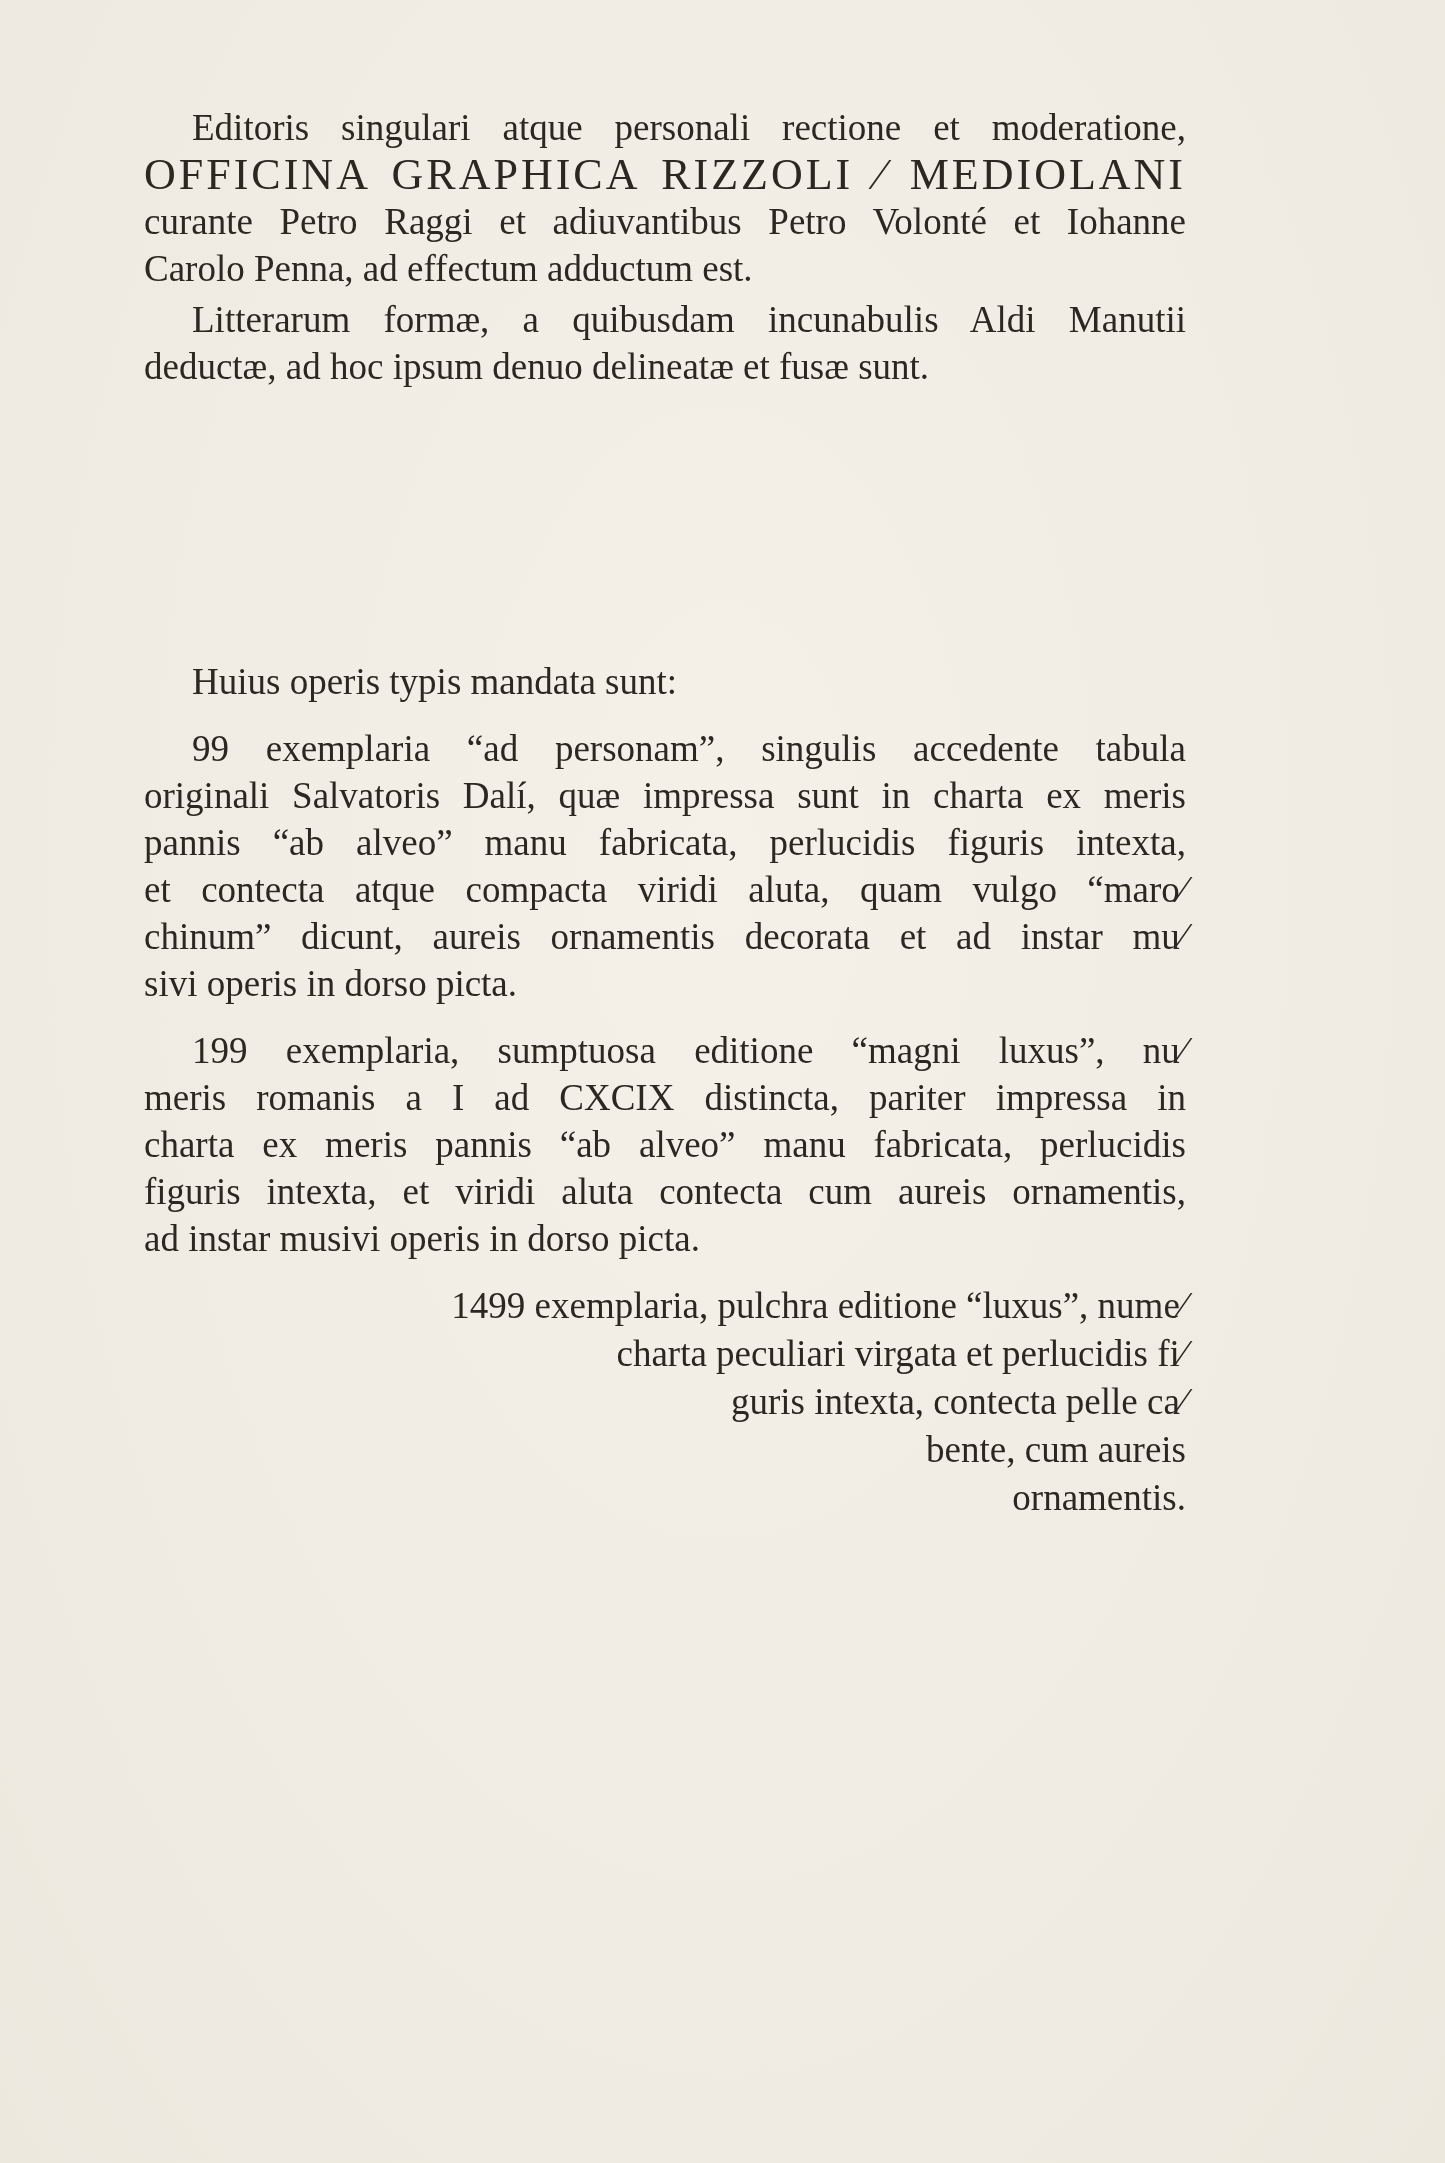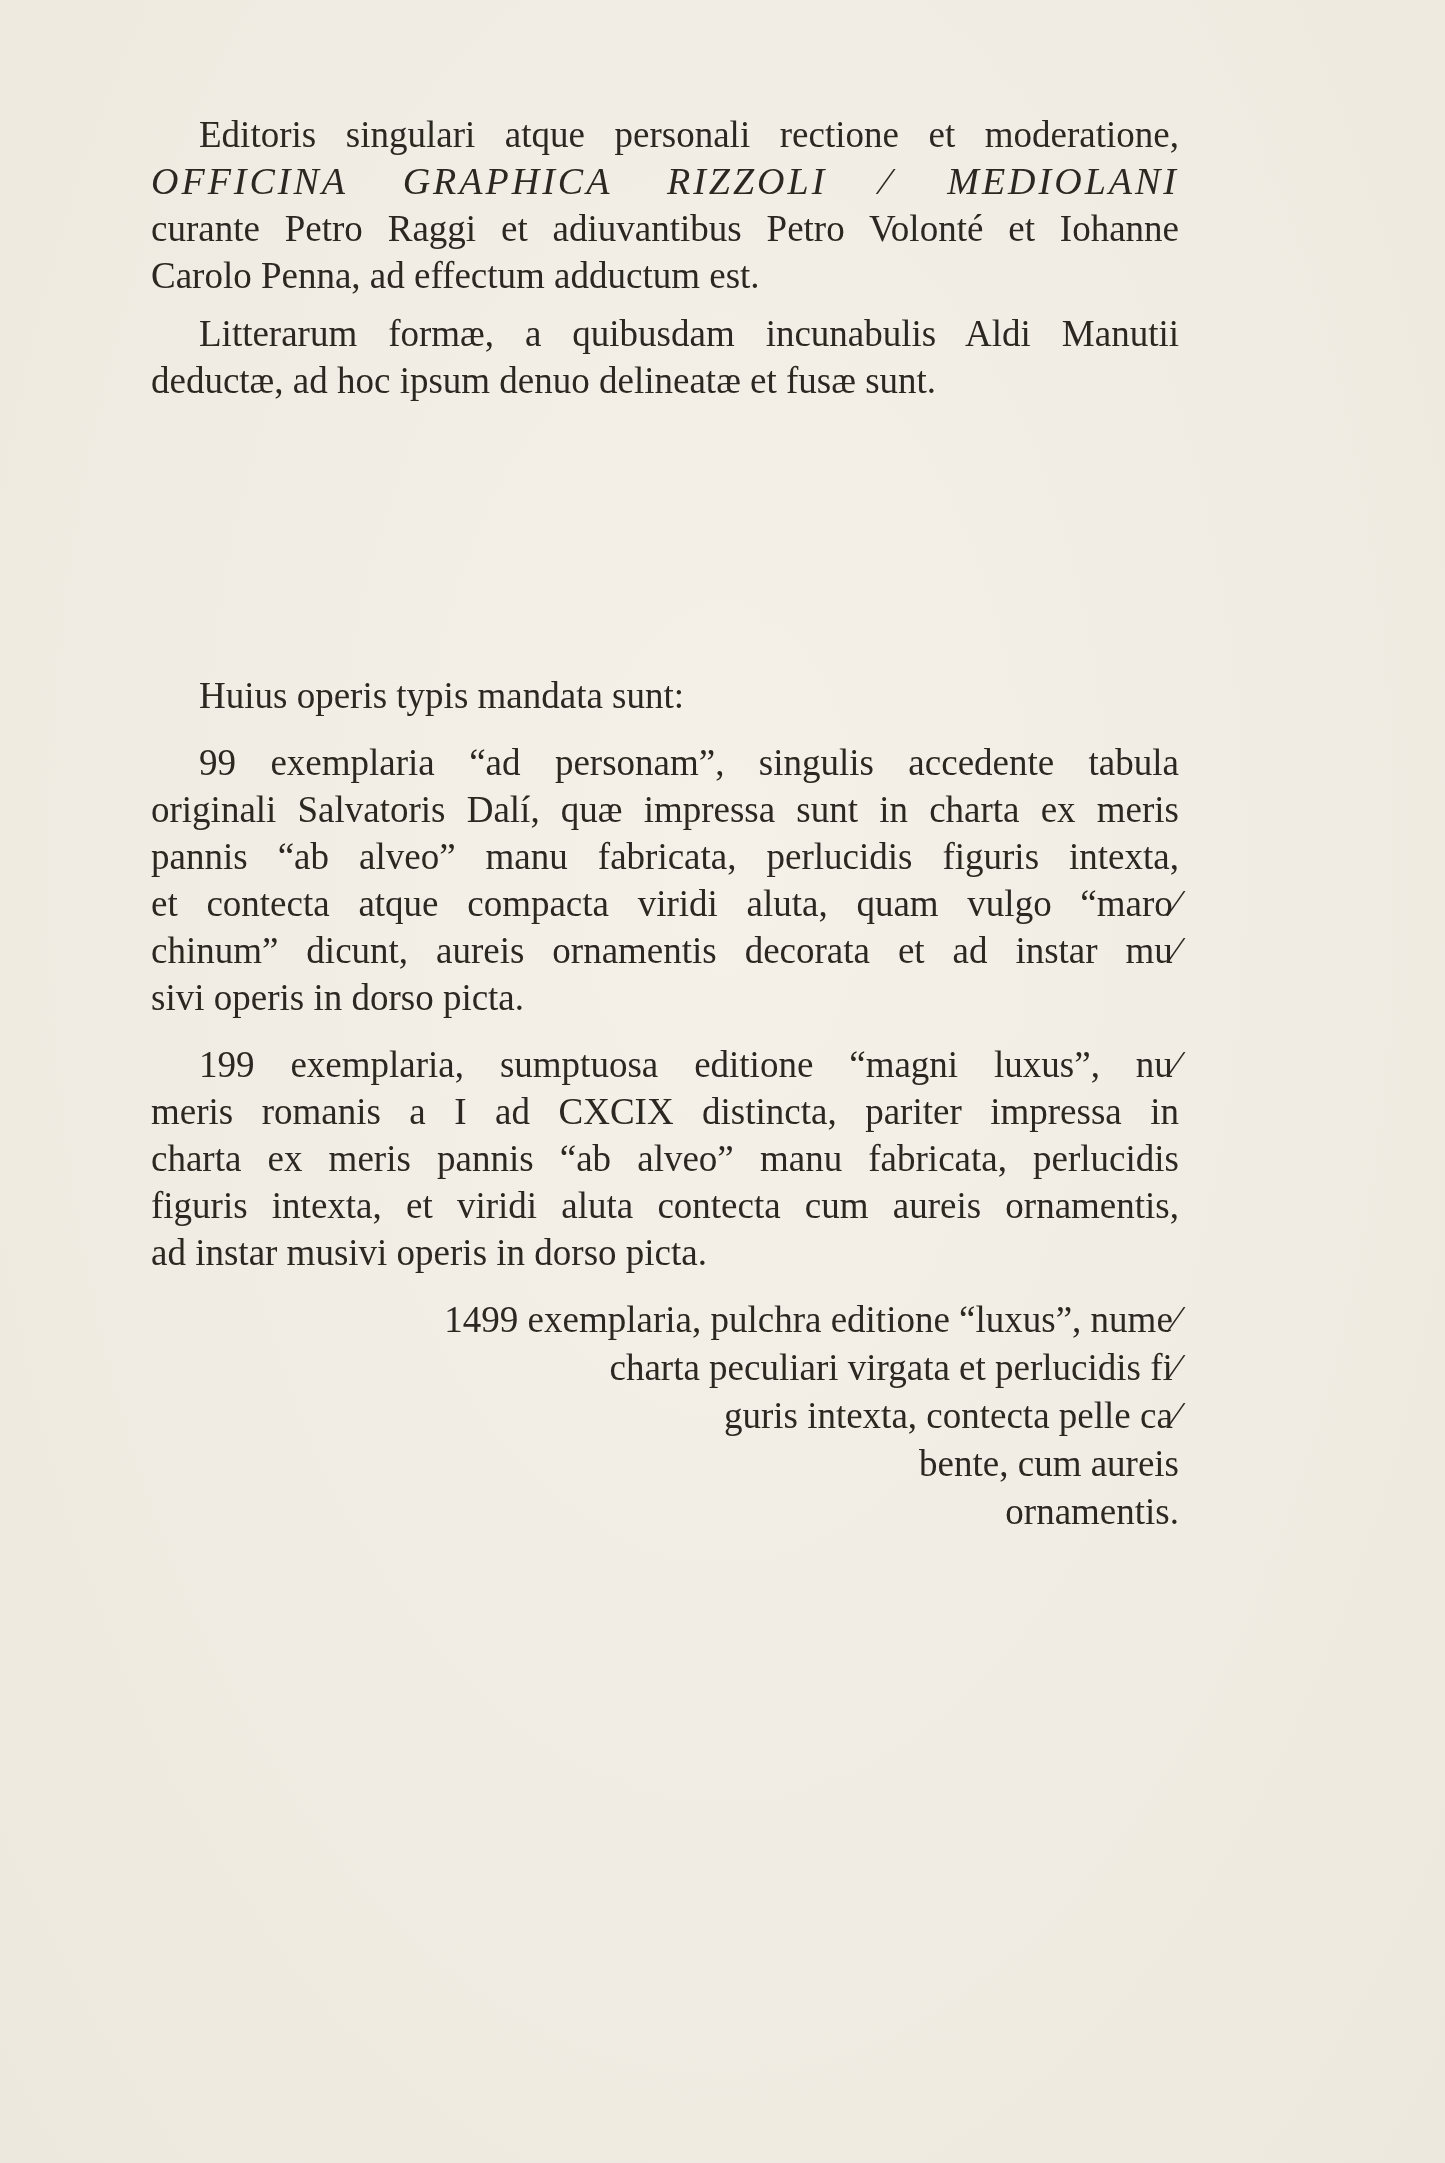--- a/index.html
+++ b/index.html
@@ -14,38 +14,37 @@
     box-sizing: border-box;
     background: #f1ece2;
     background-image: radial-gradient(ellipse at 50% 40%, rgba(255,255,252,0.25), rgba(0,0,0,0.015));
     padding: 100px 255px 0 140px;
     font-family: "Liberation Serif", "DejaVu Serif", serif;
     font-size: 37px;
     line-height: 47px;
     color: #2b2822;
     overflow: hidden;
   }
-  .para { margin: 11px; }
+  .para { margin: 4px; }
   .line { display: block; }
   
   .j {
     text-align: justify;
     text-align-last: justify;
   }
   
   .l { text-align: left; font-family: Liberation Serif, serif; }
   
   .c { text-align: right; }
   
   .indent { text-indent: 48px; }
   
   .caps {
     letter-spacing: 3px;
-    font-size: 38px;
-    font-style: italic;
+    font-size: 44px;
   }
   .heading-gap { margin-top: 268px; }
   .para-gap { margin-top: 20px; }
   .taper { line-height: 48px; }
 </style>
 </head>
 <body>
 
 <div class="page">
 

